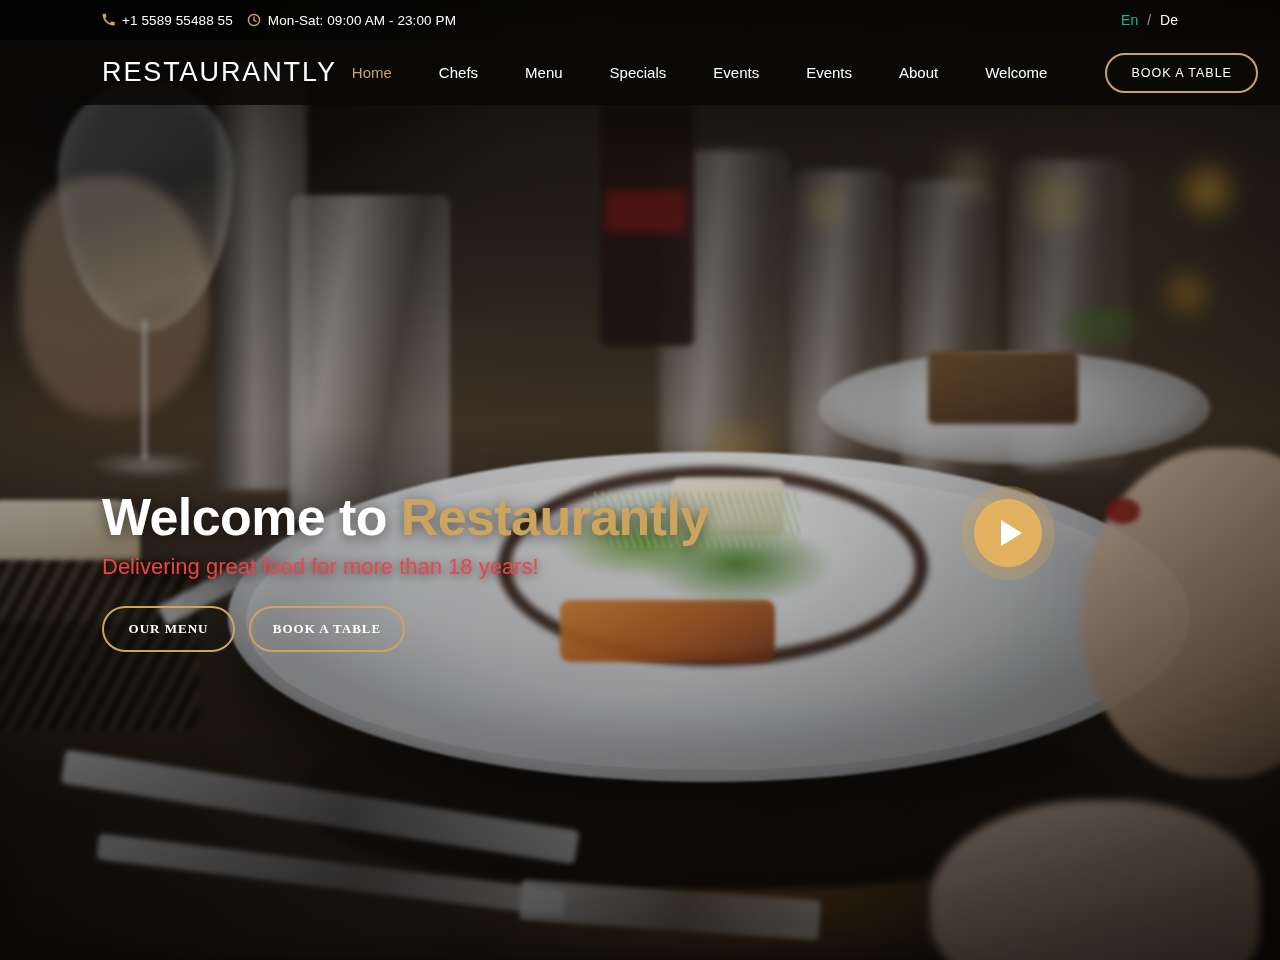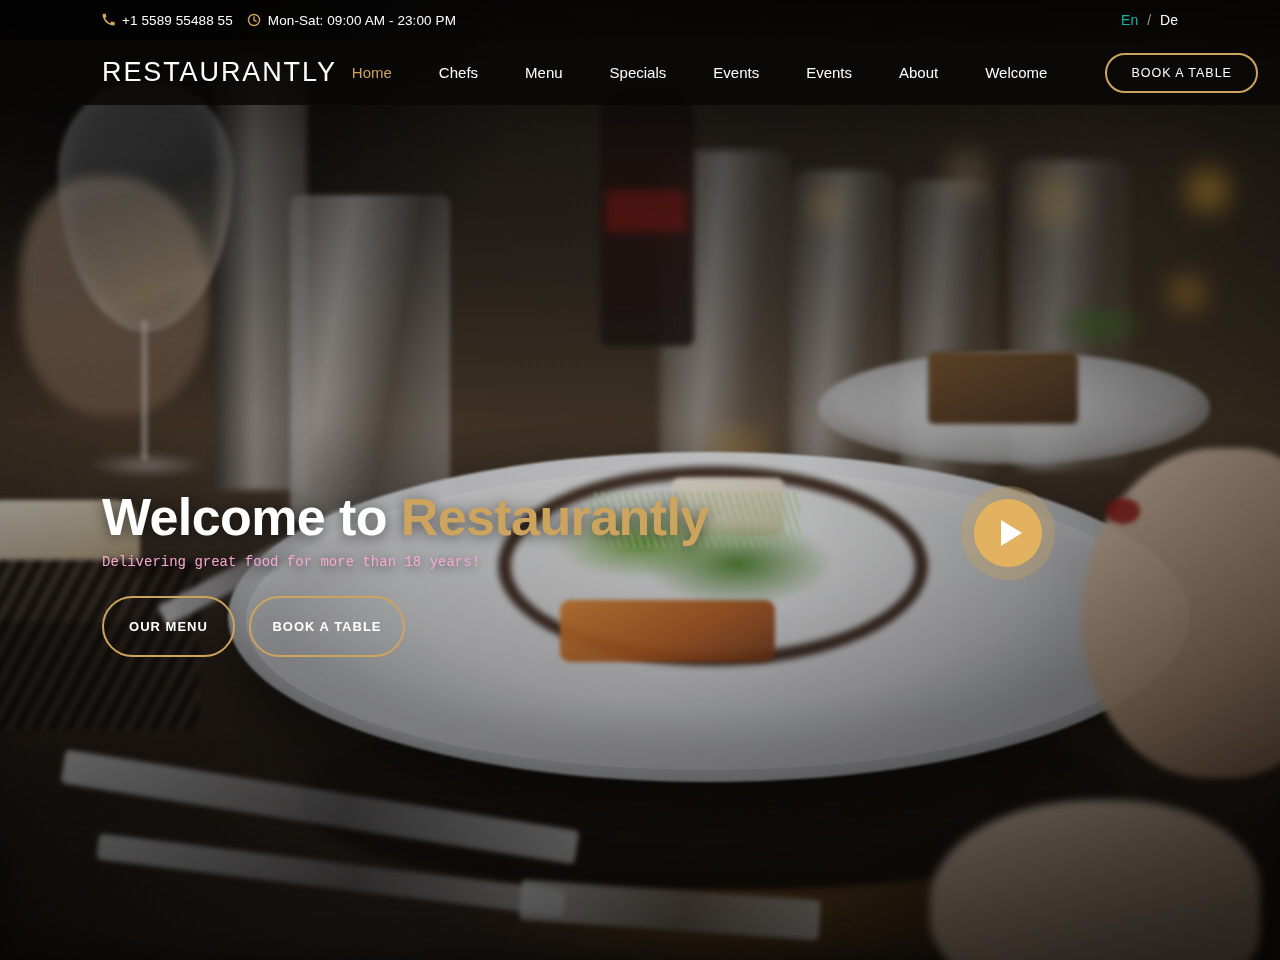--- a/index.html
+++ b/index.html
@@ -267,32 +267,32 @@
     position:absolute; left:102px; top:464px; z-index:15;margin-top:24px;
   }
   #hero-title {
     font-size:52px; font-weight:bold; line-height:1.12;
     color:#fff; text-shadow:0 2px 14px rgba(0,0,0,.55);
     white-space:nowrap; letter-spacing:-.6px;
   }
   #hero-title .accent { color:#cda45e; }
   #hero-sub {
     margin-top:8px;
-    font-family:Liberation Mono, monospace;
-    font-size:14px; color:#f9a8d4;
+    font-family:Liberation Sans, sans-serif;
+    font-size:22px; color:#ef4444;
     text-shadow:0 2px 10px rgba(0,0,0,.6);
     white-space:nowrap;
   }
   #hero-btns { margin-top:26px; display:flex; gap:14px; }
   .hero-btn {
     border:2px solid #cda45e; color:#fff; background:transparent;
     font-size:13px; font-weight:bold; letter-spacing:1px;
-    padding:21px 0; border-radius:50px; cursor:pointer;
+    padding:13px 0; border-radius:50px; cursor:pointer;
     text-align:center; white-space:nowrap;
-    font-family:Liberation Sans, sans-serif;
+    font-family:Liberation Serif, serif;
   }
   #btn-our-menu { width:133px; }
   #btn-book-hero { width:156px; }
 
   
   #play-wrap {
     position:absolute; left:961px; top:486px; width:94px; height:94px;
     z-index:15; cursor:pointer;
   }
   #play-ring {

